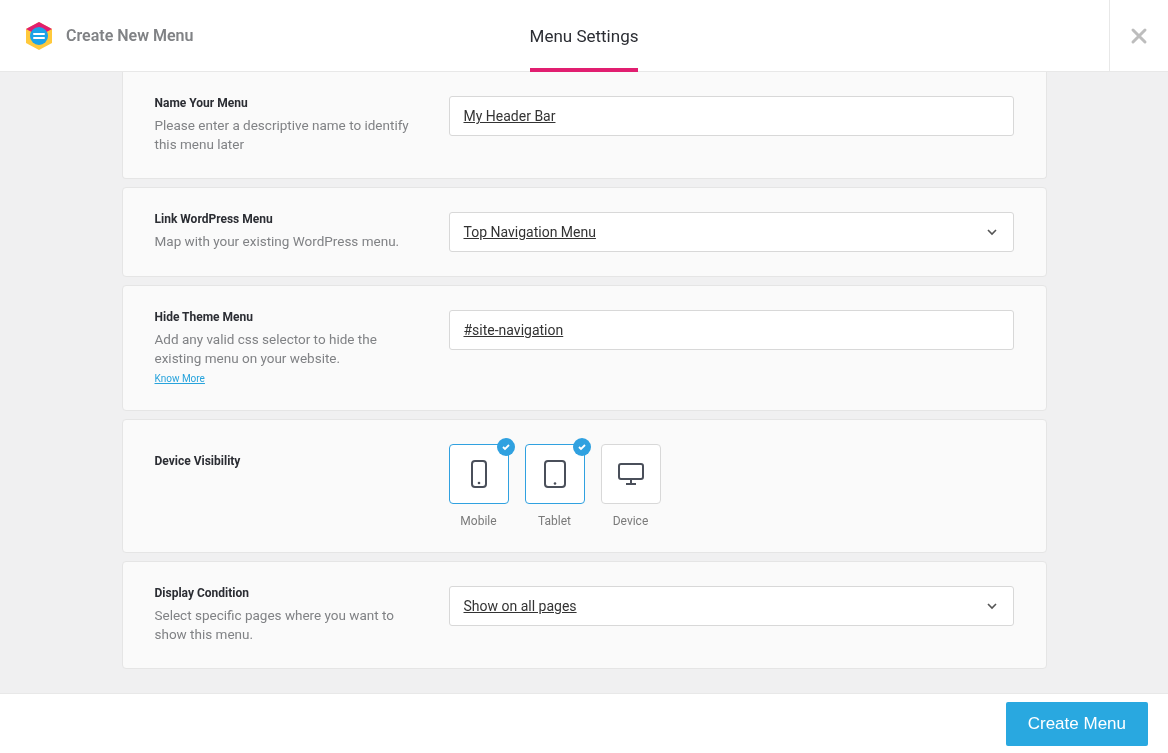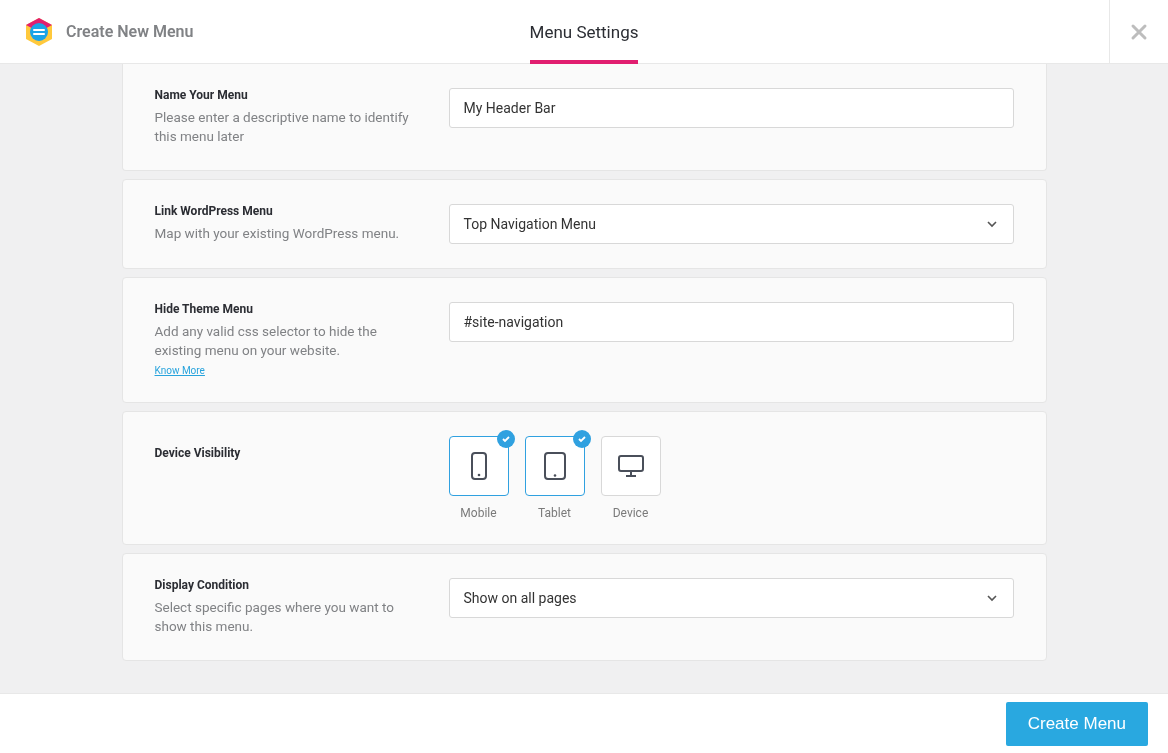--- a/index.html
+++ b/index.html
@@ -6,21 +6,21 @@
   body {
     font-family: -apple-system, BlinkMacSystemFont, "Segoe UI", Roboto, Arial, sans-serif;
     background: #fff;
     color: #2a2a2a;
     width: 1168px;
     height: 753px;
     overflow: hidden;
     position: relative;
   }
   .topbar {
-    height: 64px;
+    height: 72px;
     border-bottom: 1px solid #e8e8e8;
     display: flex;
     align-items: center;
     position: relative;
     background: #fff;
   }
   .brand {
     display: flex;
     align-items: center;
     gap: 12px;
@@ -92,20 +92,21 @@
     height: 40px;
     border:1px solid #d8d8d8;
     border-radius:3px;
     background:#fff;
     padding: 8px 14px;
     font-size:14px;
     color:#333;
     display:flex;
     align-items:center;
     justify-content:space-between;
+    text-decoration:underline;
   }
   .select { cursor:pointer; }
   .chev { color:#6e6e6e; }
 
   .devices { display:flex; gap:16px; }
   .device { text-align:center; }
   .device-box {
     width:60px; height:60px;
     border:1px solid #d8d8d8; border-radius:4px;
     background:#fff;

